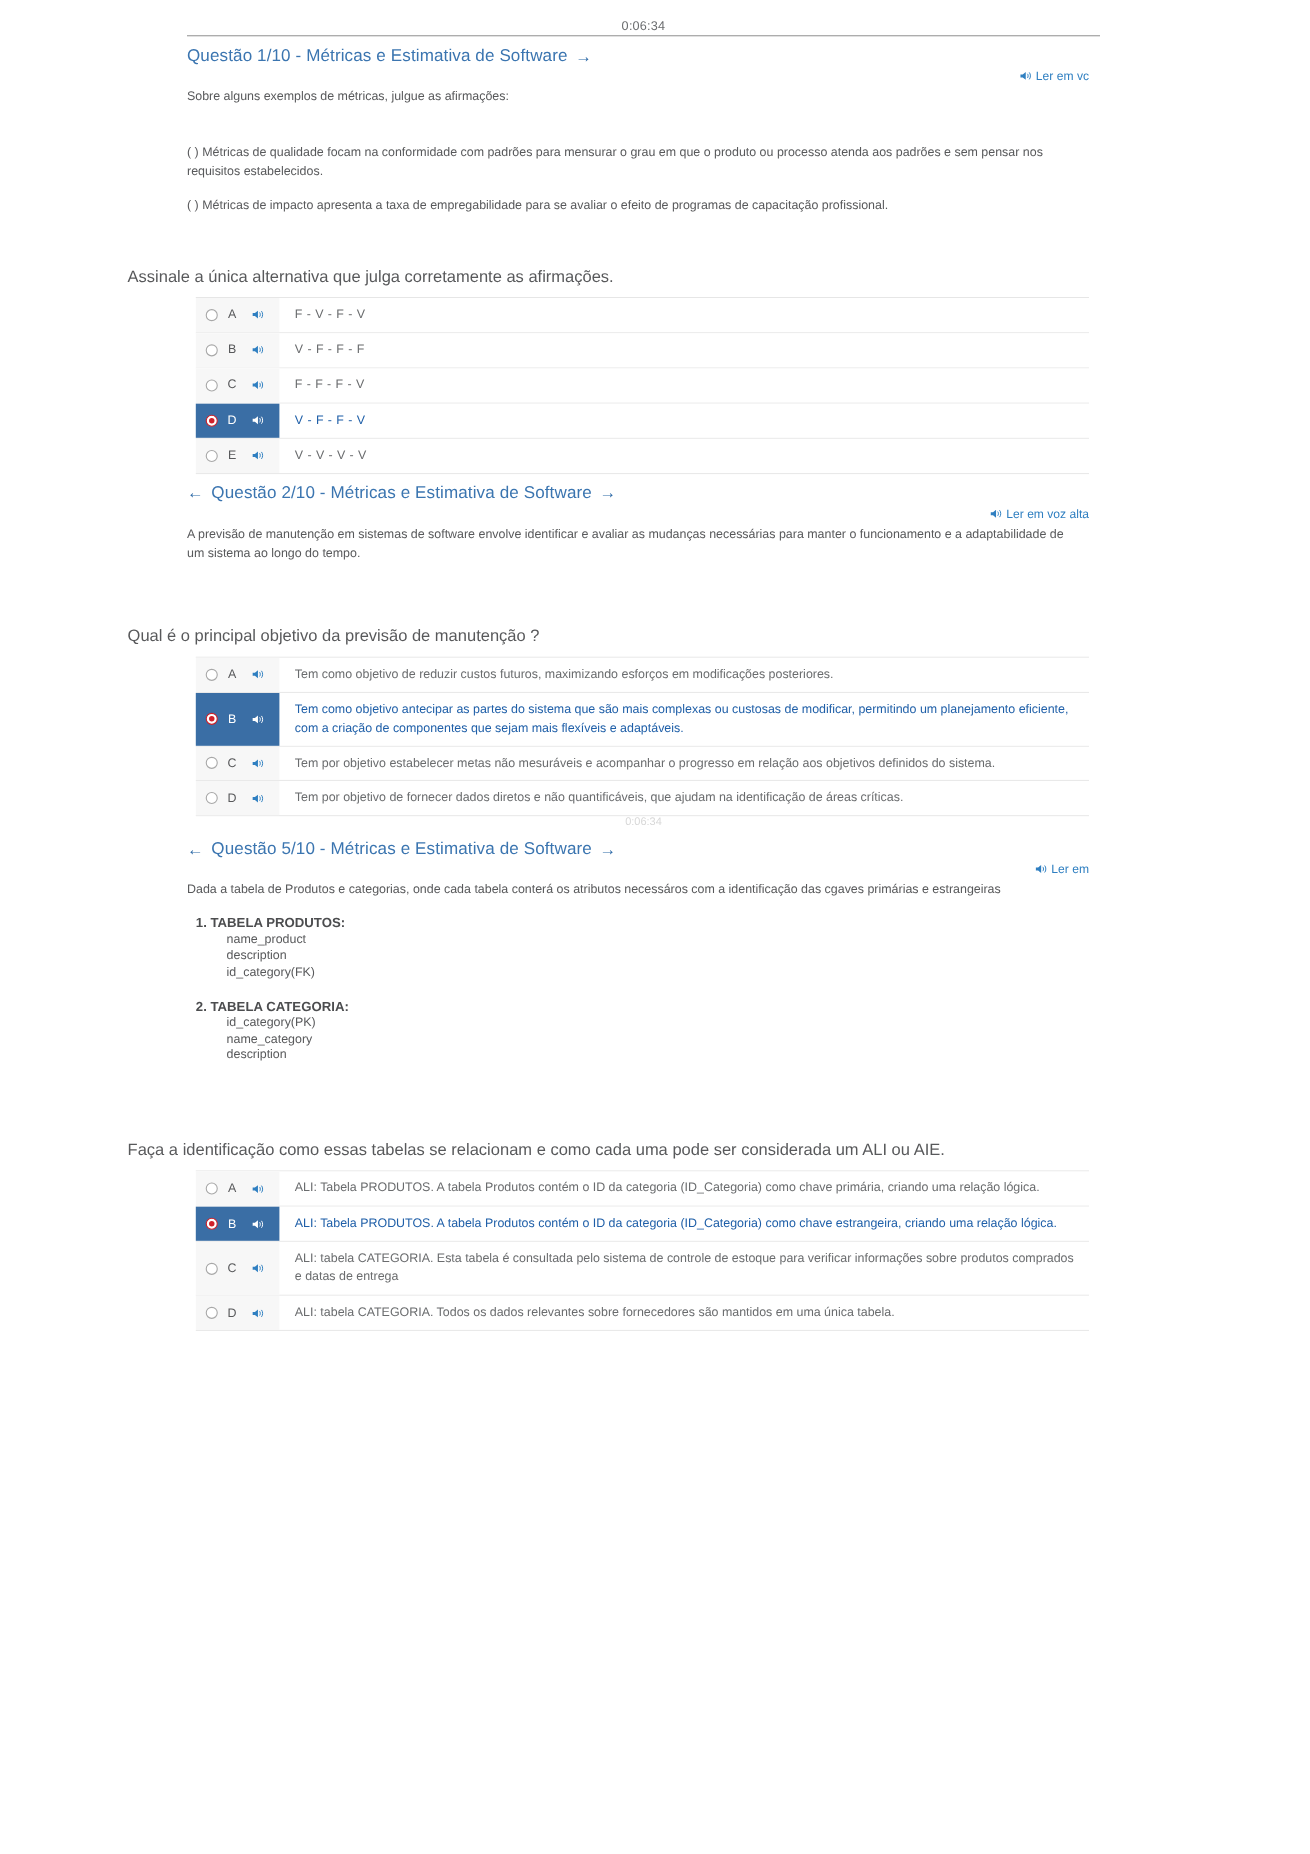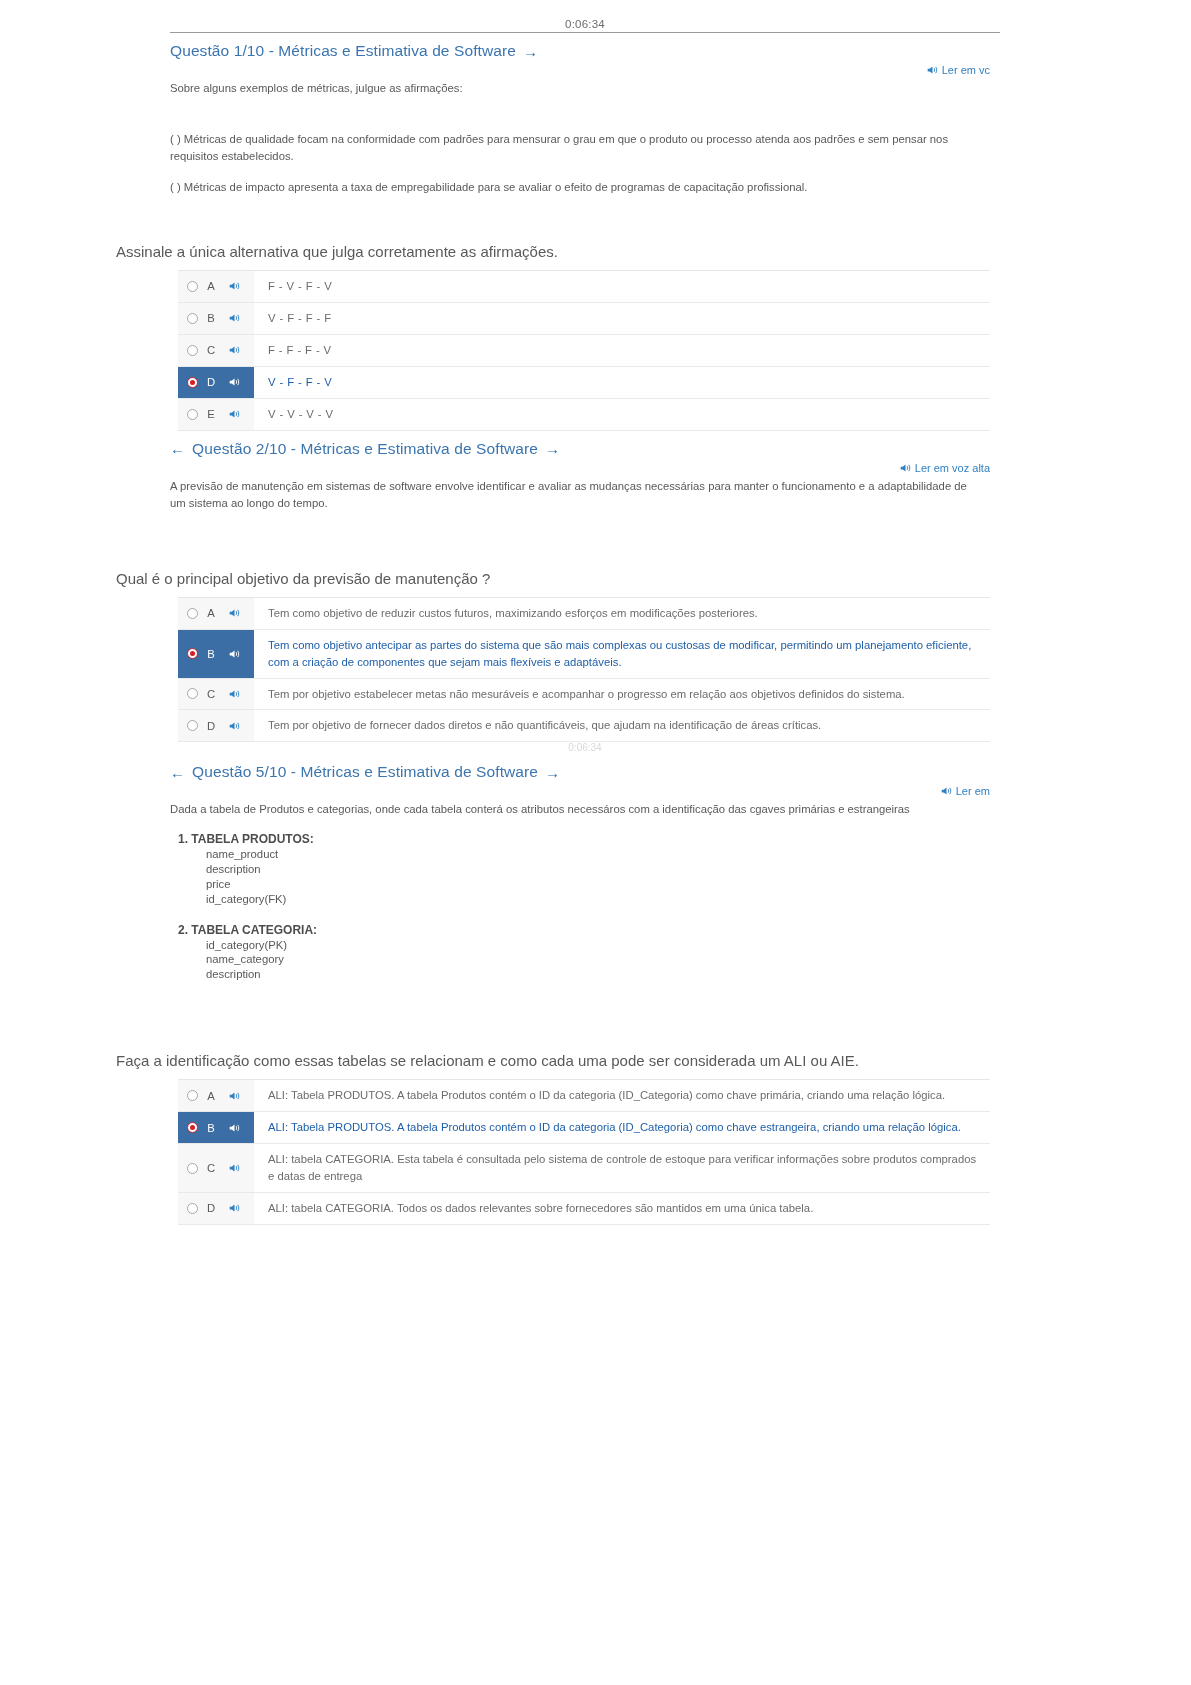--- a/index.html
+++ b/index.html
@@ -414,21 +414,20 @@
     <div class="q-body">
       <p>Dada a tabela de Produtos e categorias, onde cada tabela conterá os atributos necessáros com a identificação das cgaves primárias e estrangeiras</p>
     </div>
 
     <div class="schema">
       <div class="grp">
         <div class="tbl-title">1. TABELA PRODUTOS:</div>
         <div class="fields">
           <div>name_product</div>
           <div>description</div>
-          <div>price</div>
           <div>id_category(FK)</div>
         </div>
       </div>
       <div class="grp">
         <div class="tbl-title">2. TABELA CATEGORIA:</div>
         <div class="fields">
           <div>id_category(PK)</div>
           <div>name_category</div>
           <div>description</div>
         </div>

